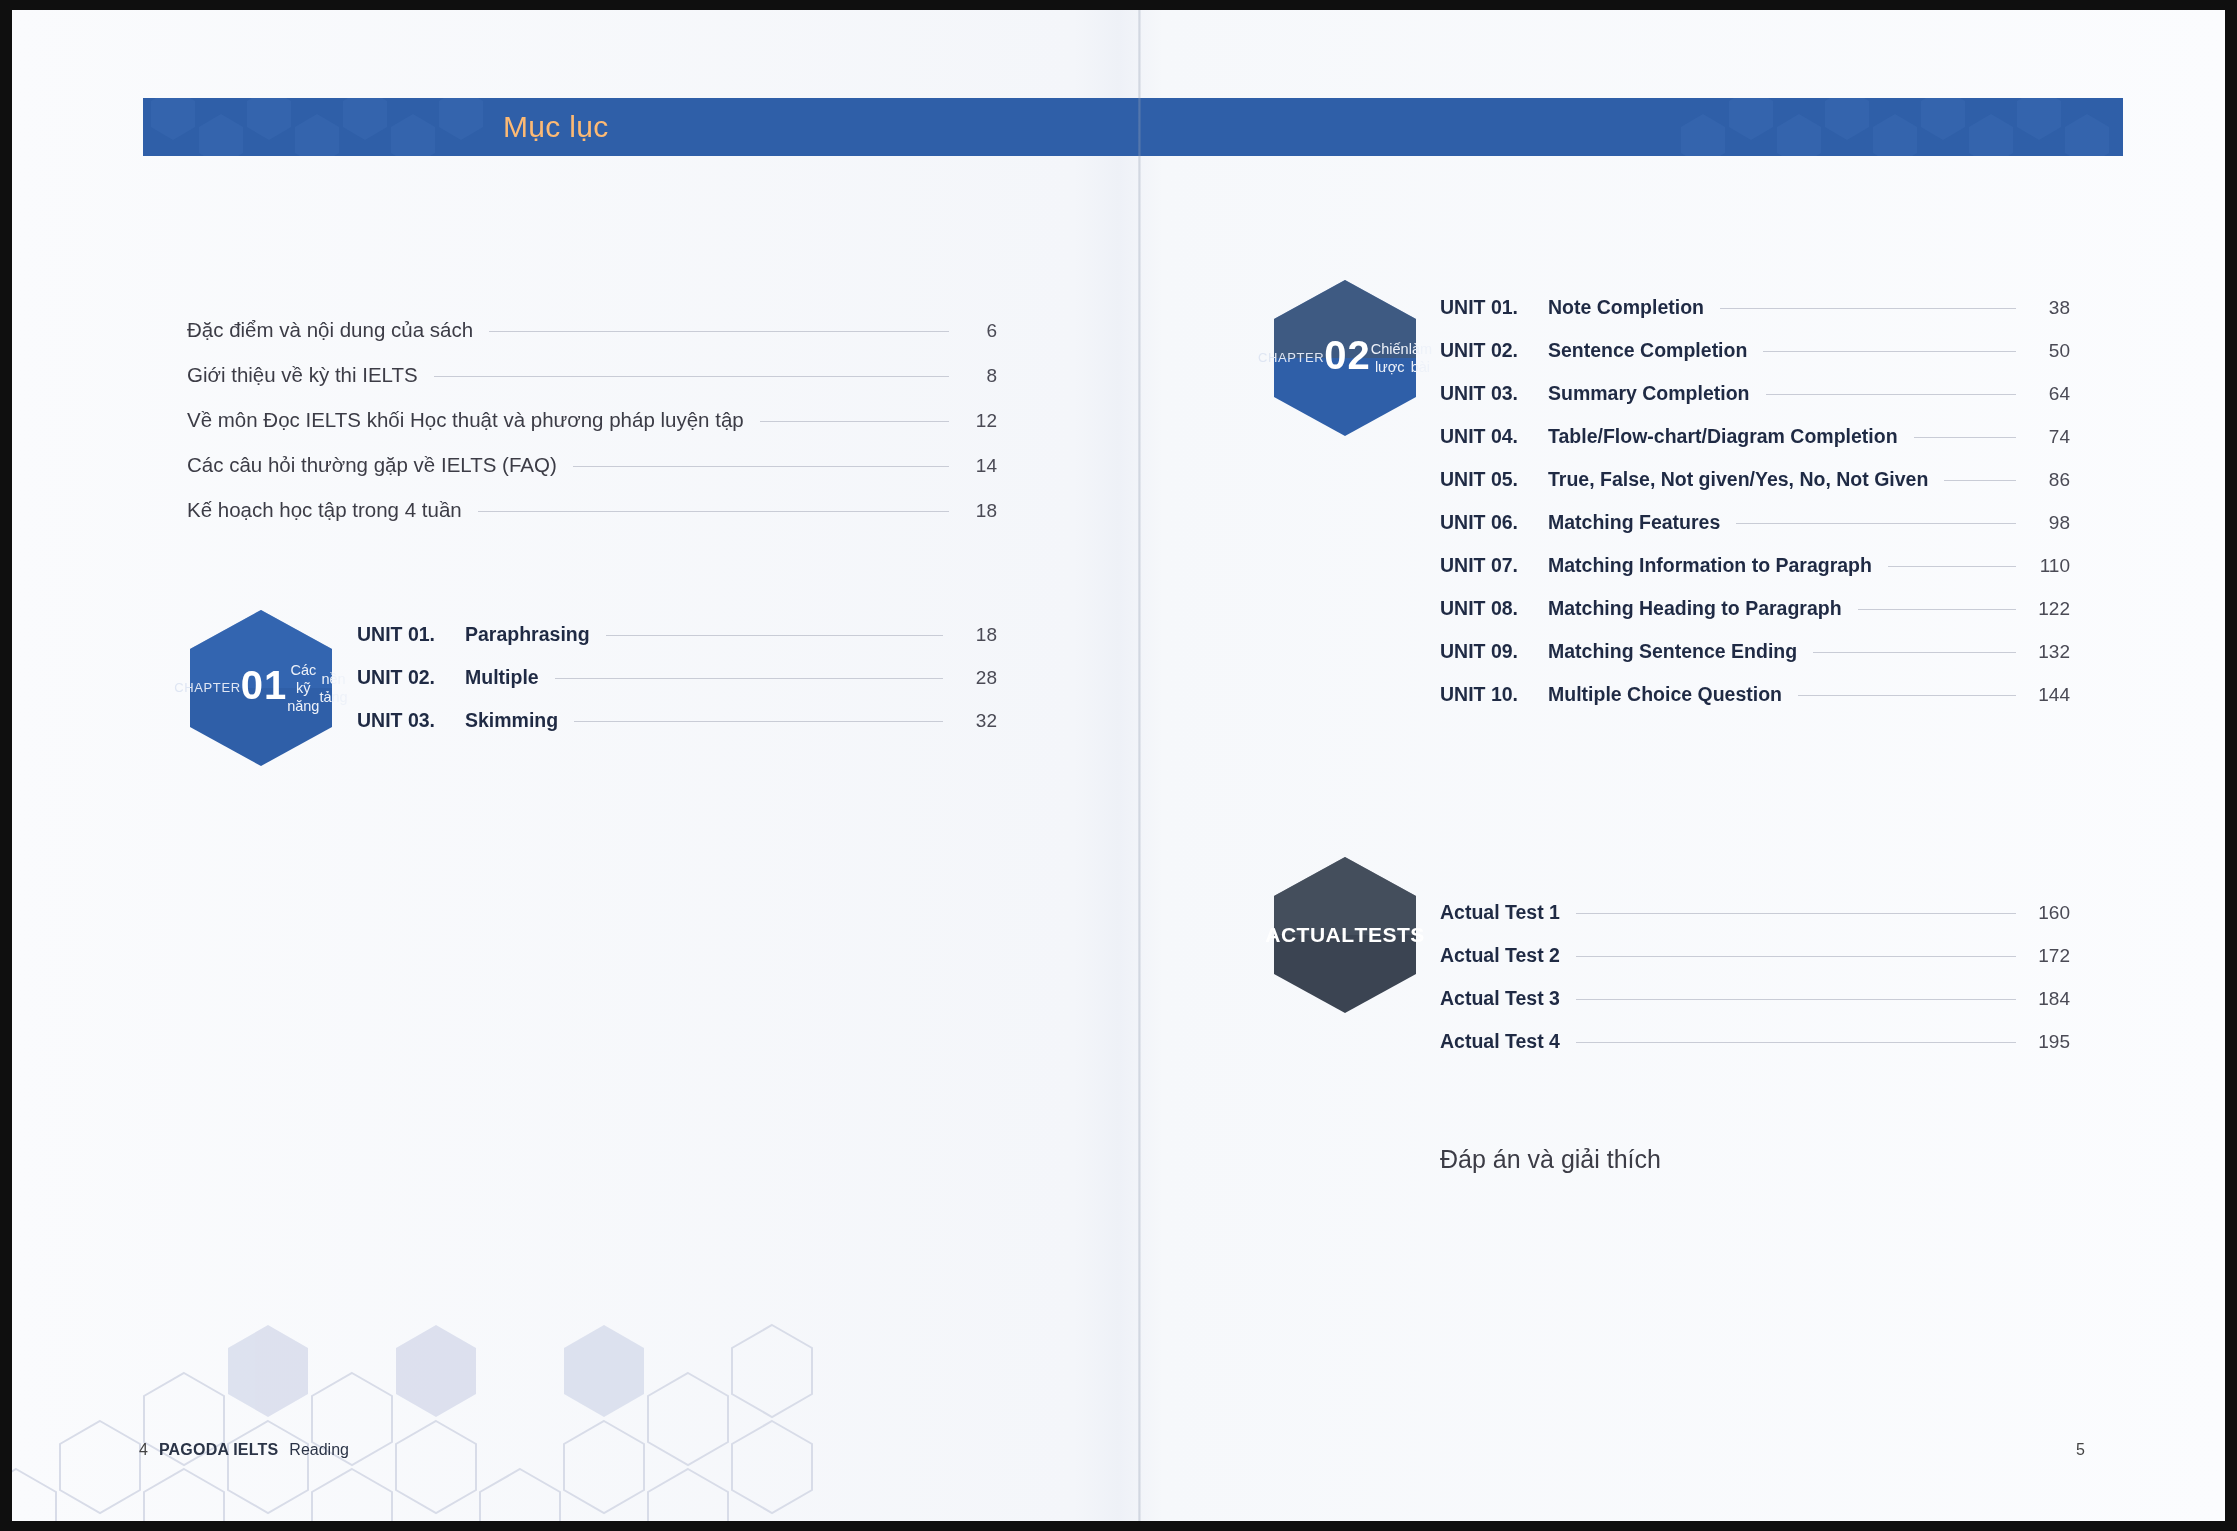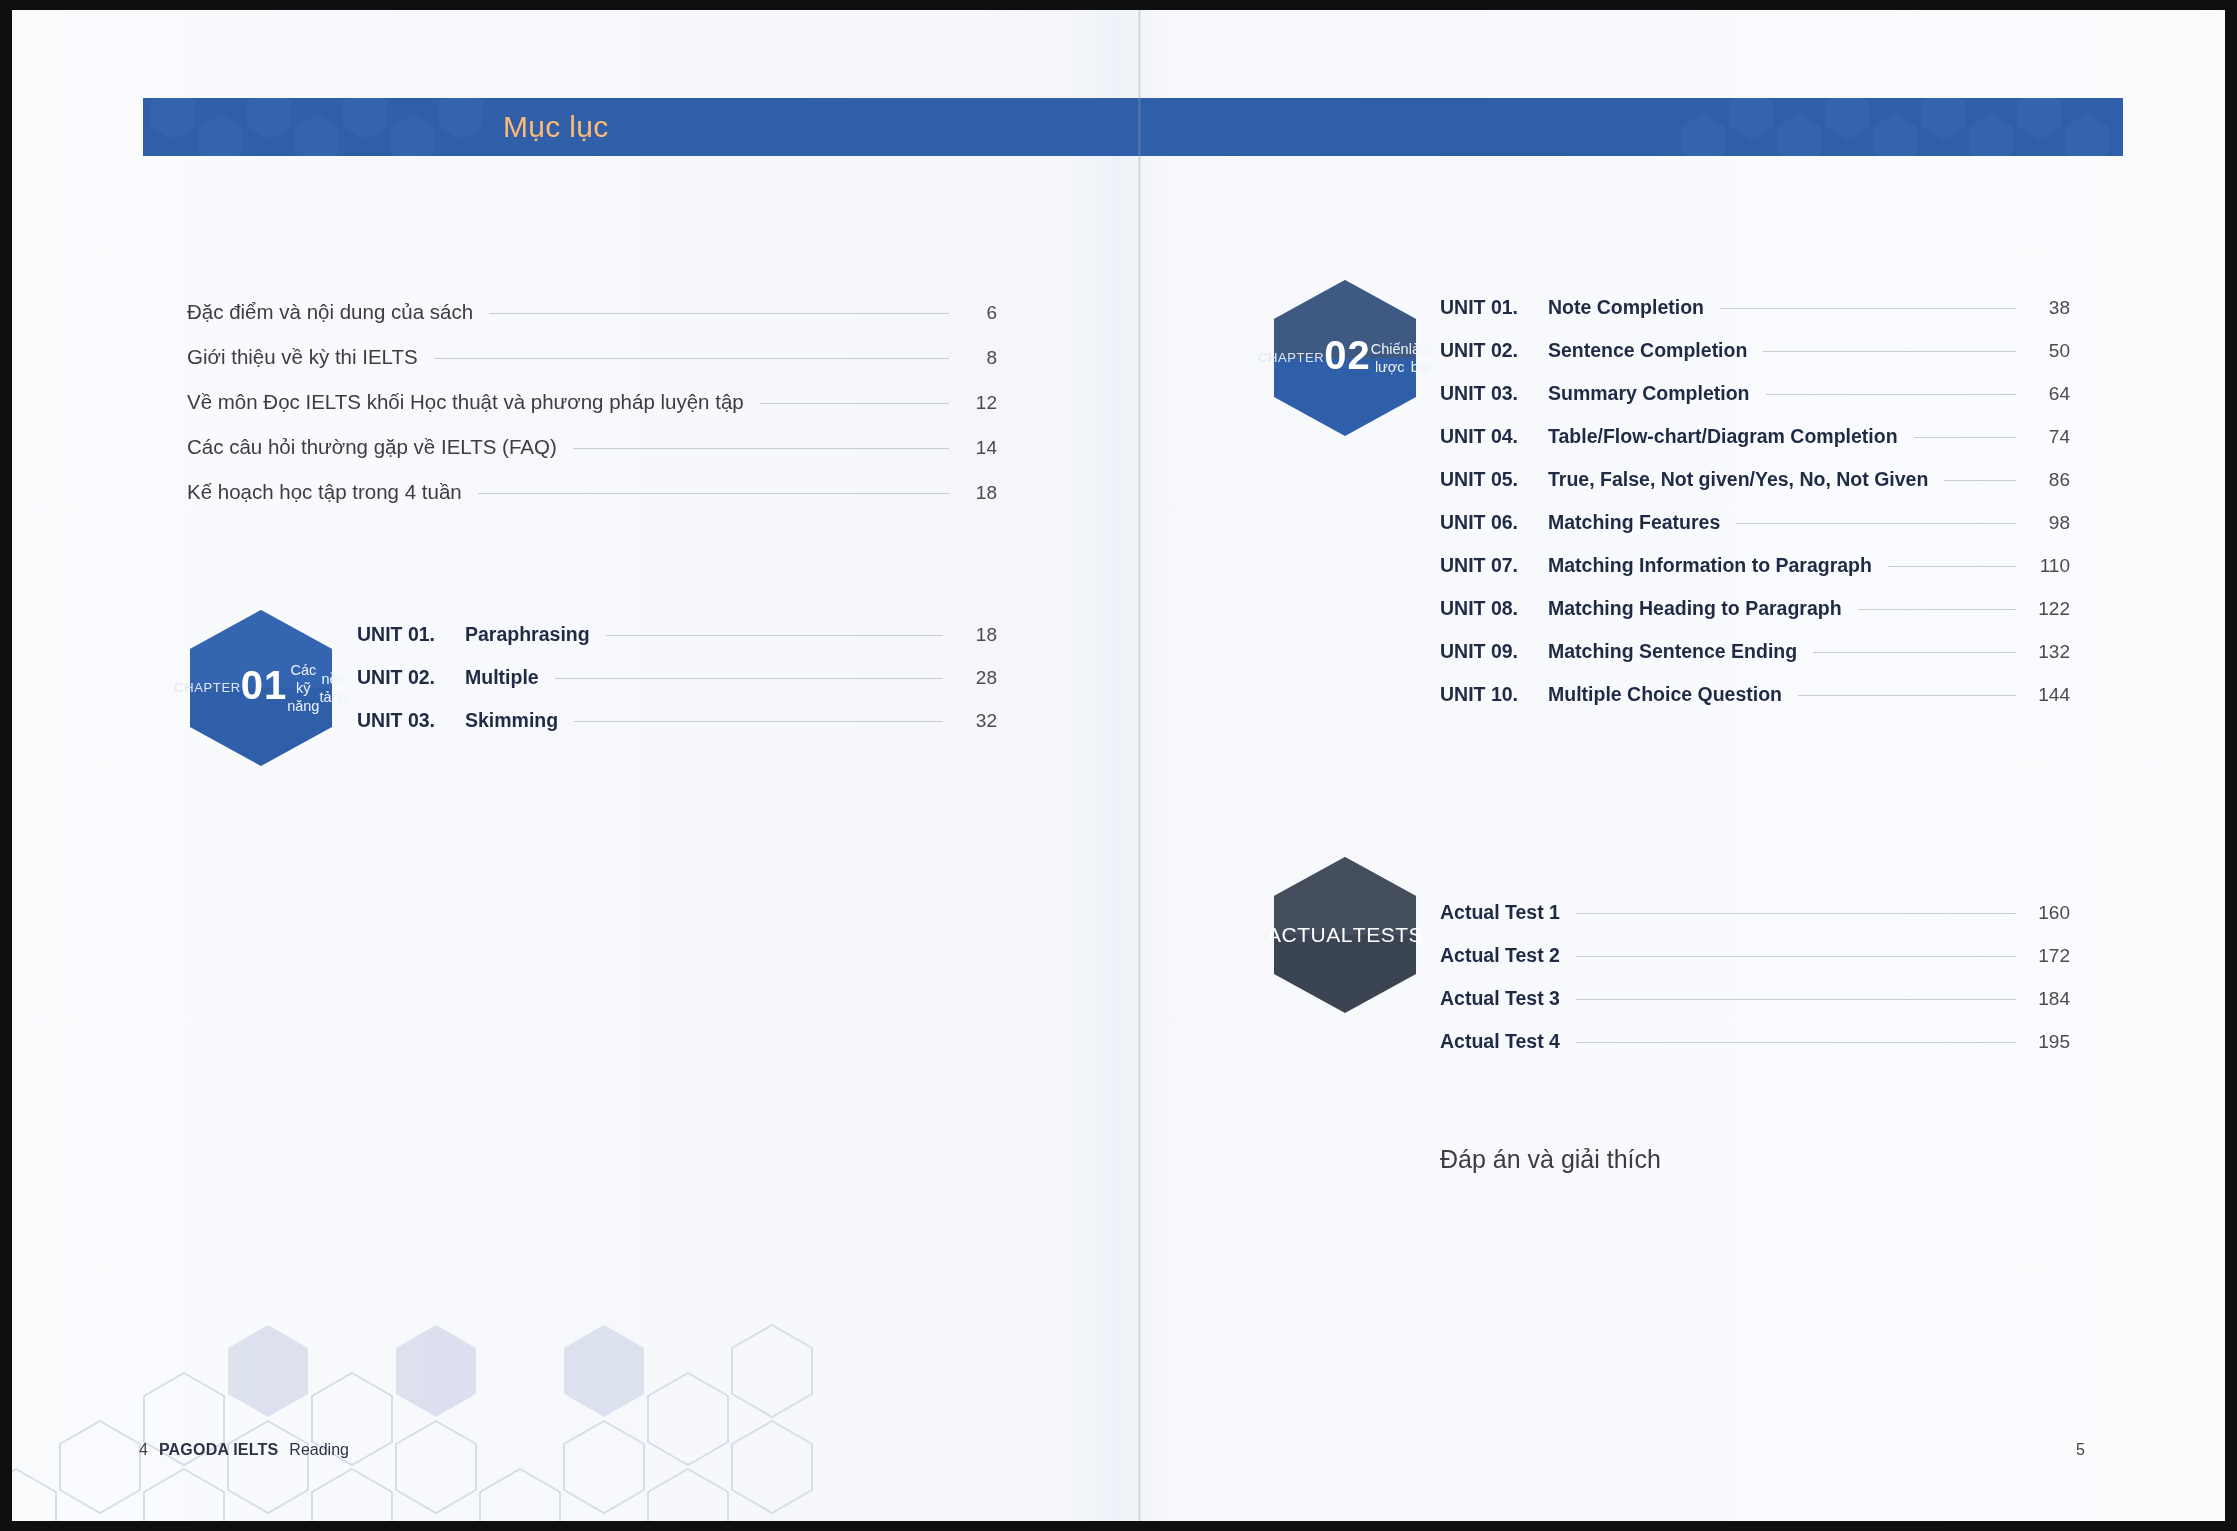--- a/index.html
+++ b/index.html
@@ -62,20 +62,21 @@
   }
   .row {
     display: flex;
     align-items: baseline;
     height: 45px;
   }
   .row .lbl {
     font-size: 20.5px;
     color: #3c3c46;
     white-space: nowrap;
+    margin-top: 18px;
   }
   .row .dots {
     flex: 1;
     margin: 0 14px 0 16px;
     border-bottom: 1px solid #c9ccd6;
     position: relative;
     top: -5px;
     min-width: 20px;
   }
   .row .pg {
@@ -97,21 +98,21 @@
     position: absolute; inset: 0;
     display: flex; 
     align-items: center; justify-content: center;
     color: #fff;
     text-align: center;
     line-height: 1.25;
   }
   .badge-kicker { font-size: 13px; letter-spacing: .6px; color: #dfe6f3; }
   .badge-num { font-size: 40px; font-weight: 700; letter-spacing: 1px; margin: -1px 0 5px; }
   .badge-sub { font-size: 14.5px; color: #eef2f9; }
-  .badge-big { font-size: 21px; font-weight: 400; line-height: 1.3; letter-spacing: .5px; }
+  .badge-big { font-size: 21px; font-weight: 700; line-height: 1.3; letter-spacing: .5px; }
 
   
   .unit-list { position: absolute; }
   .urow {
     display: flex;
     align-items: baseline;
     height: 43px;
   }
   .urow .unum {
     font-size: 19.5px;

